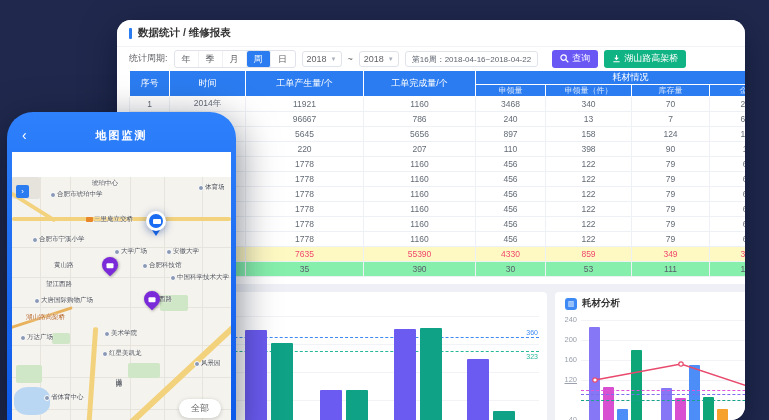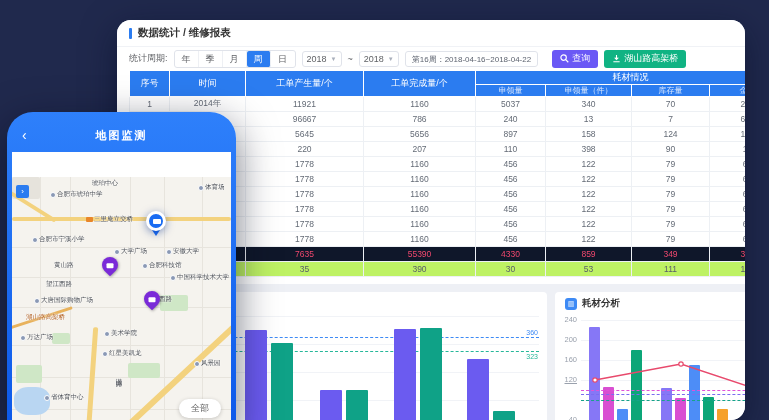--- a/index.html
+++ b/index.html
@@ -24,22 +24,22 @@
   .btn{display:flex;align-items:center;gap:3px;height:18px;padding:0 8px;border-radius:3px;color:#fff;font-size:9px;cursor:pointer;border:none}
   .btn.search{background:#6a58f5;margin-left:8px}
   .btn.export{background:#10b383}
 
   #tableWrap{margin-left:12px;width:616px;overflow:hidden}
   table{border-collapse:collapse;table-layout:fixed;width:656px;font-size:8.5px}
   thead th{background:#2b7cf0;color:#fff;font-weight:normal;font-size:9px;
     border:1px solid rgba(255,255,255,.22);height:13px;padding:0;overflow:hidden;white-space:nowrap}
   thead th.sub{color:#d9e7fd;font-size:8px;height:12px}
   tbody td{border:1px solid #edf0f4;color:#646b76;text-align:center;height:15px;padding:0;overflow:hidden;white-space:nowrap;background:#fff}
-  tr.total td{background:#0f172a;color:#f0486e}
-  tr.avg td{background:#bef264;color:#596069}
+  tr.total td{background:#fef9c3;color:#f0486e}
+  tr.avg td{background:#86efac;color:#596069}
 
   .charts{display:flex;gap:8px;height:132px;margin-top:8px;padding-left:12px;width:700px}
   .chart-card{background:#fff;border-radius:4px;position:relative;overflow:hidden}
   .left-chart{width:418px}
   .right-chart{width:246px}
   .legend{position:absolute;top:7px;right:10px;display:flex;gap:10px;align-items:center;z-index:3}
   .lg-item{display:flex;align-items:center;gap:4px;font-size:8.5px;color:#666;cursor:pointer}
   .lg-pill{width:16px;height:4px;border-radius:2px}
   .plot{position:absolute;left:0;top:0;right:0;bottom:0}
   .gridline{position:absolute;left:10px;right:8px;height:1px;background:#f1f3f7}
@@ -162,21 +162,21 @@
               <th class="sub">库存量</th>
               <th class="sub">金额</th>
             </tr>
           </thead>
           <tbody>
             <tr>
               <td>1</td>
               <td>2014年</td>
               <td>11921</td>
               <td>1160</td>
-              <td>5037</td>
+              <td>3468</td>
               <td>340</td>
               <td>70</td>
               <td>250</td>
             </tr>
             <tr>
               <td>2</td>
               <td>2015年</td>
               <td>96667</td>
               <td>786</td>
               <td>240</td>

